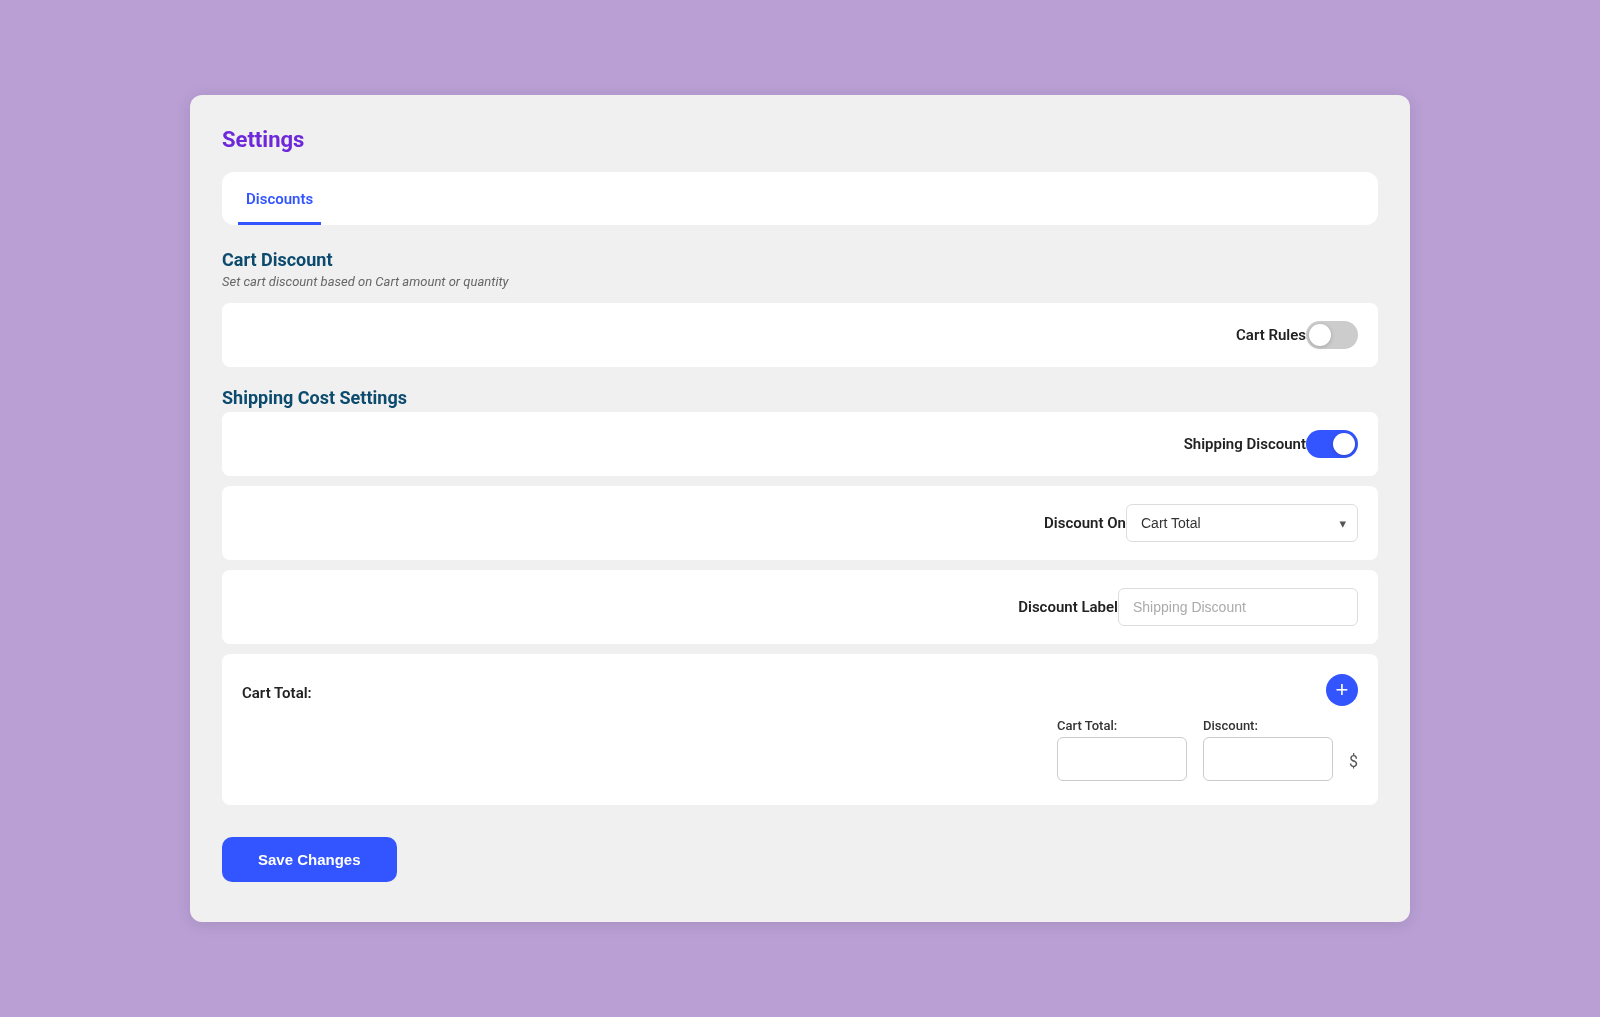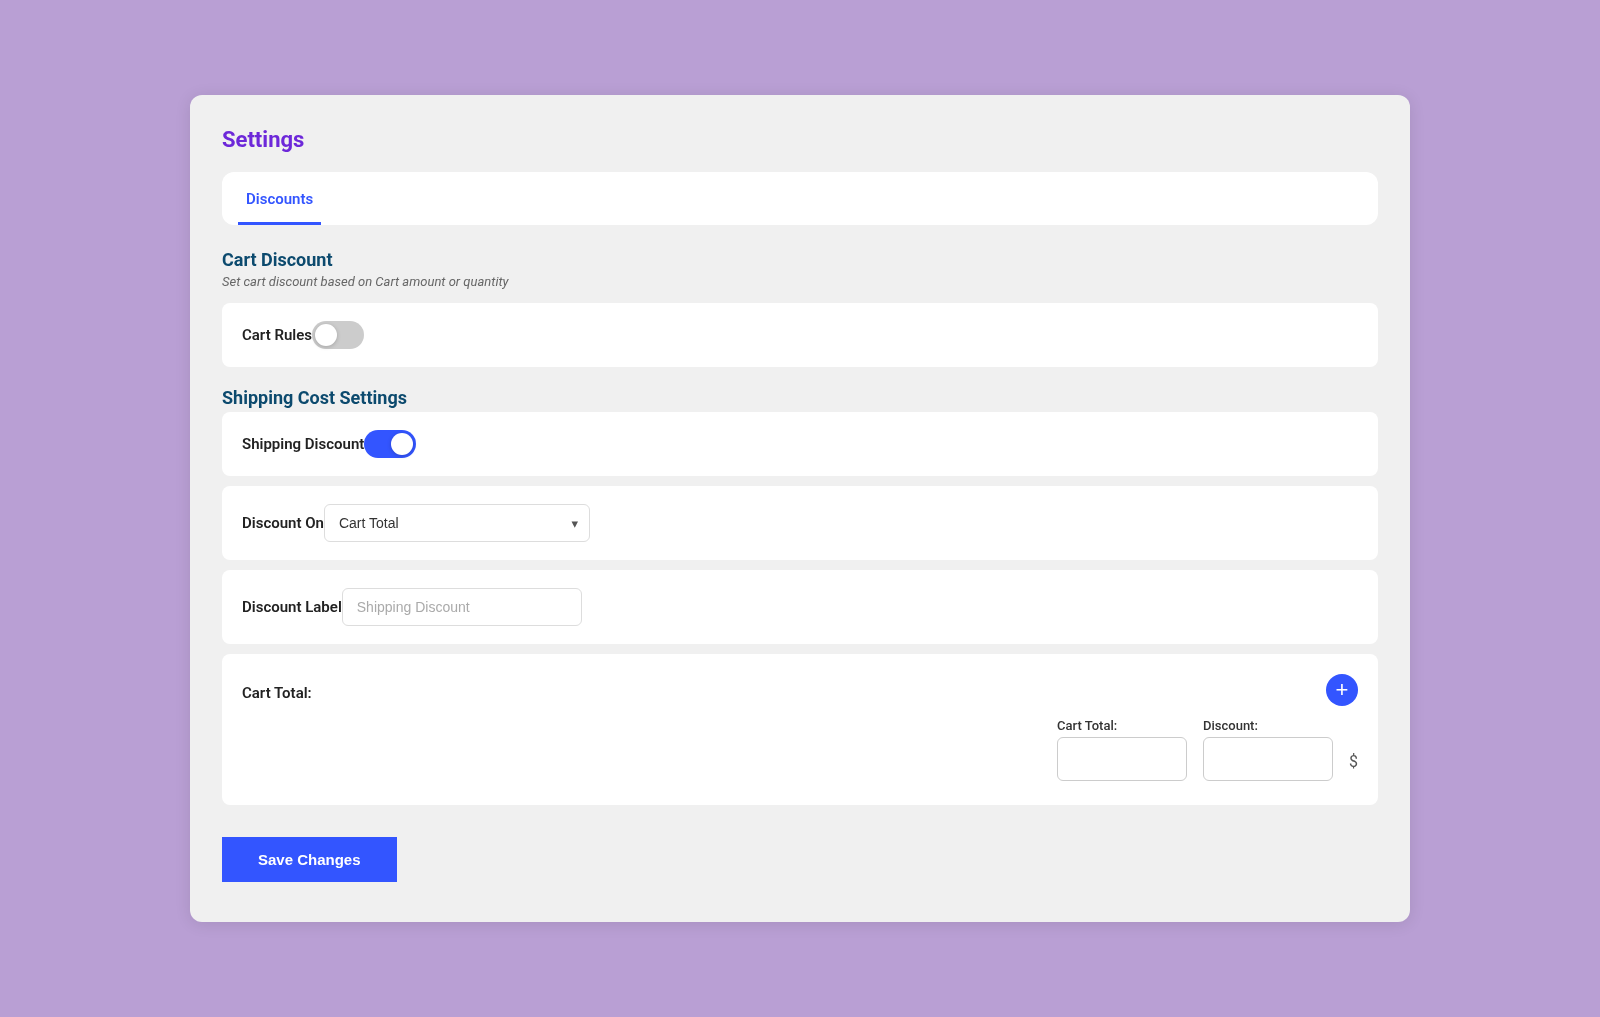--- a/index.html
+++ b/index.html
@@ -58,21 +58,21 @@
     .section-block {
       margin-bottom: 20px;
     }
     .card {
       background: #fff;
       border-radius: 8px;
       padding: 18px 20px;
       margin-bottom: 10px;
       display: flex;
       align-items: center;
-      justify-content: flex-start;
+      justify-content: flex-end;
     }
     .card-label {
       font-size: 15px;
       font-weight: 600;
       color: #222;
     }
     
     .toggle-switch {
       position: relative;
       width: 52px;
@@ -100,21 +100,21 @@
       background: #fff;
       box-shadow: 0 1px 4px rgba(0,0,0,0.2);
       transition: left 0.2s;
     }
     .toggle-track.on .toggle-thumb {
       left: 27px;
     }
     
     .dropdown-wrapper {
       position: relative;
-      width: 266px;
+      width: 232px;
     }
     .dropdown-select {
       width: 100%;
       padding: 10px 36px 10px 14px;
       border: 1px solid #ddd;
       border-radius: 6px;
       font-size: 14px;
       color: #333;
       background: #fff;
       appearance: none;
@@ -201,21 +201,21 @@
     .cart-total-label-left {
       font-size: 15px;
       font-weight: 600;
       color: #222;
       padding-top: 6px;
     }
     .save-btn {
       background: #3355ff;
       color: #fff;
       border: none;
-      border-radius: 0;
+      border-radius: 10px;
       padding: 14px 36px;
       font-size: 15px;
       font-weight: 600;
       cursor: pointer;
       margin-top: 12px;
     }
   </style>
 </head>
 <body>
 

